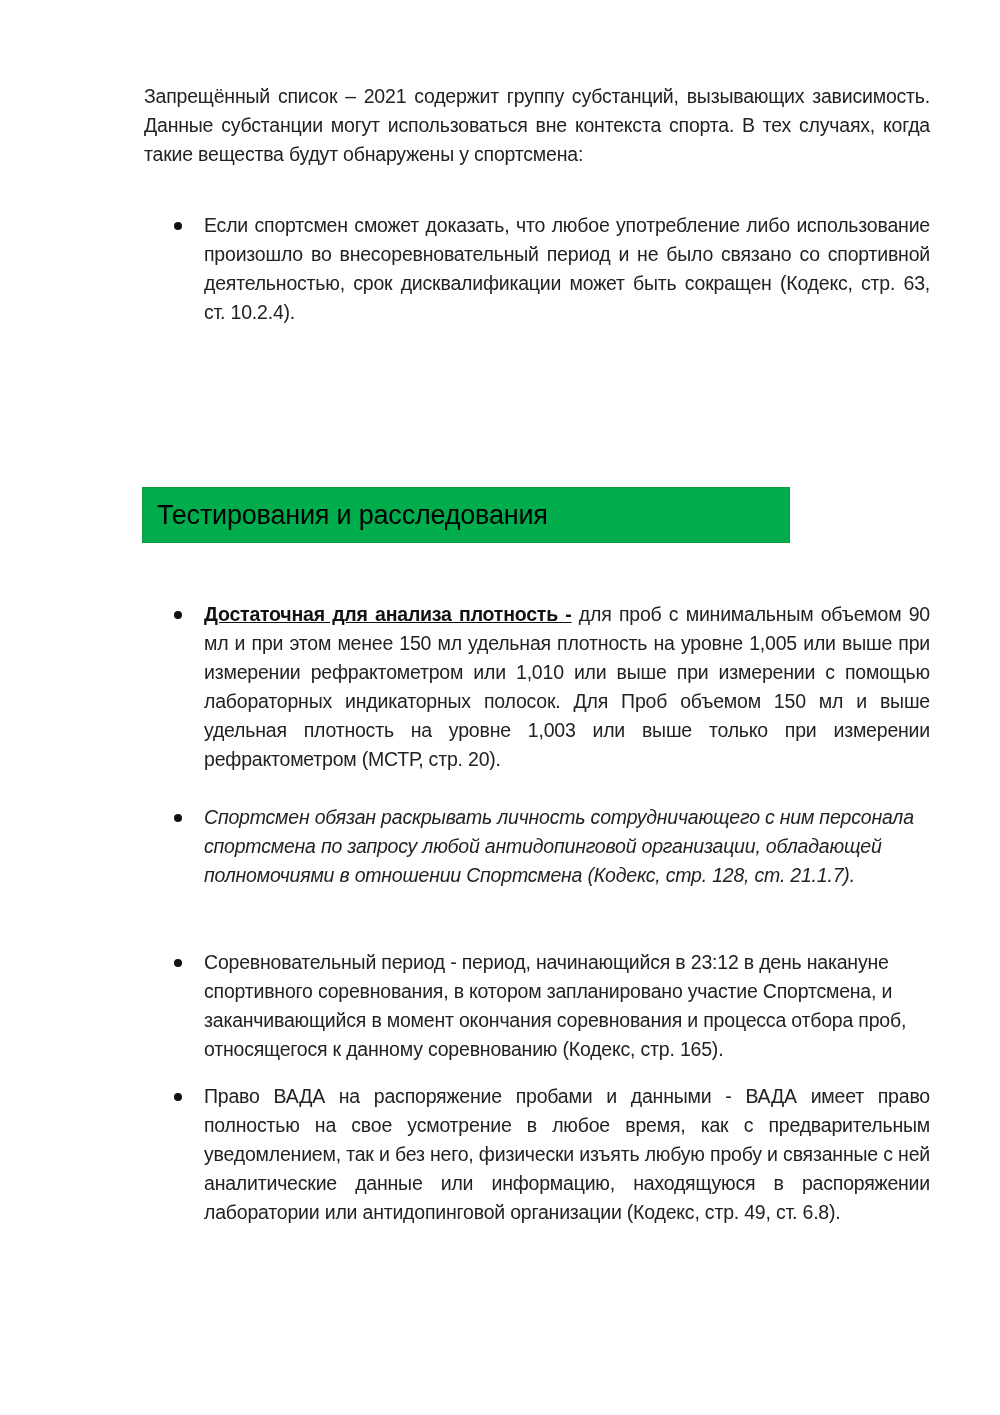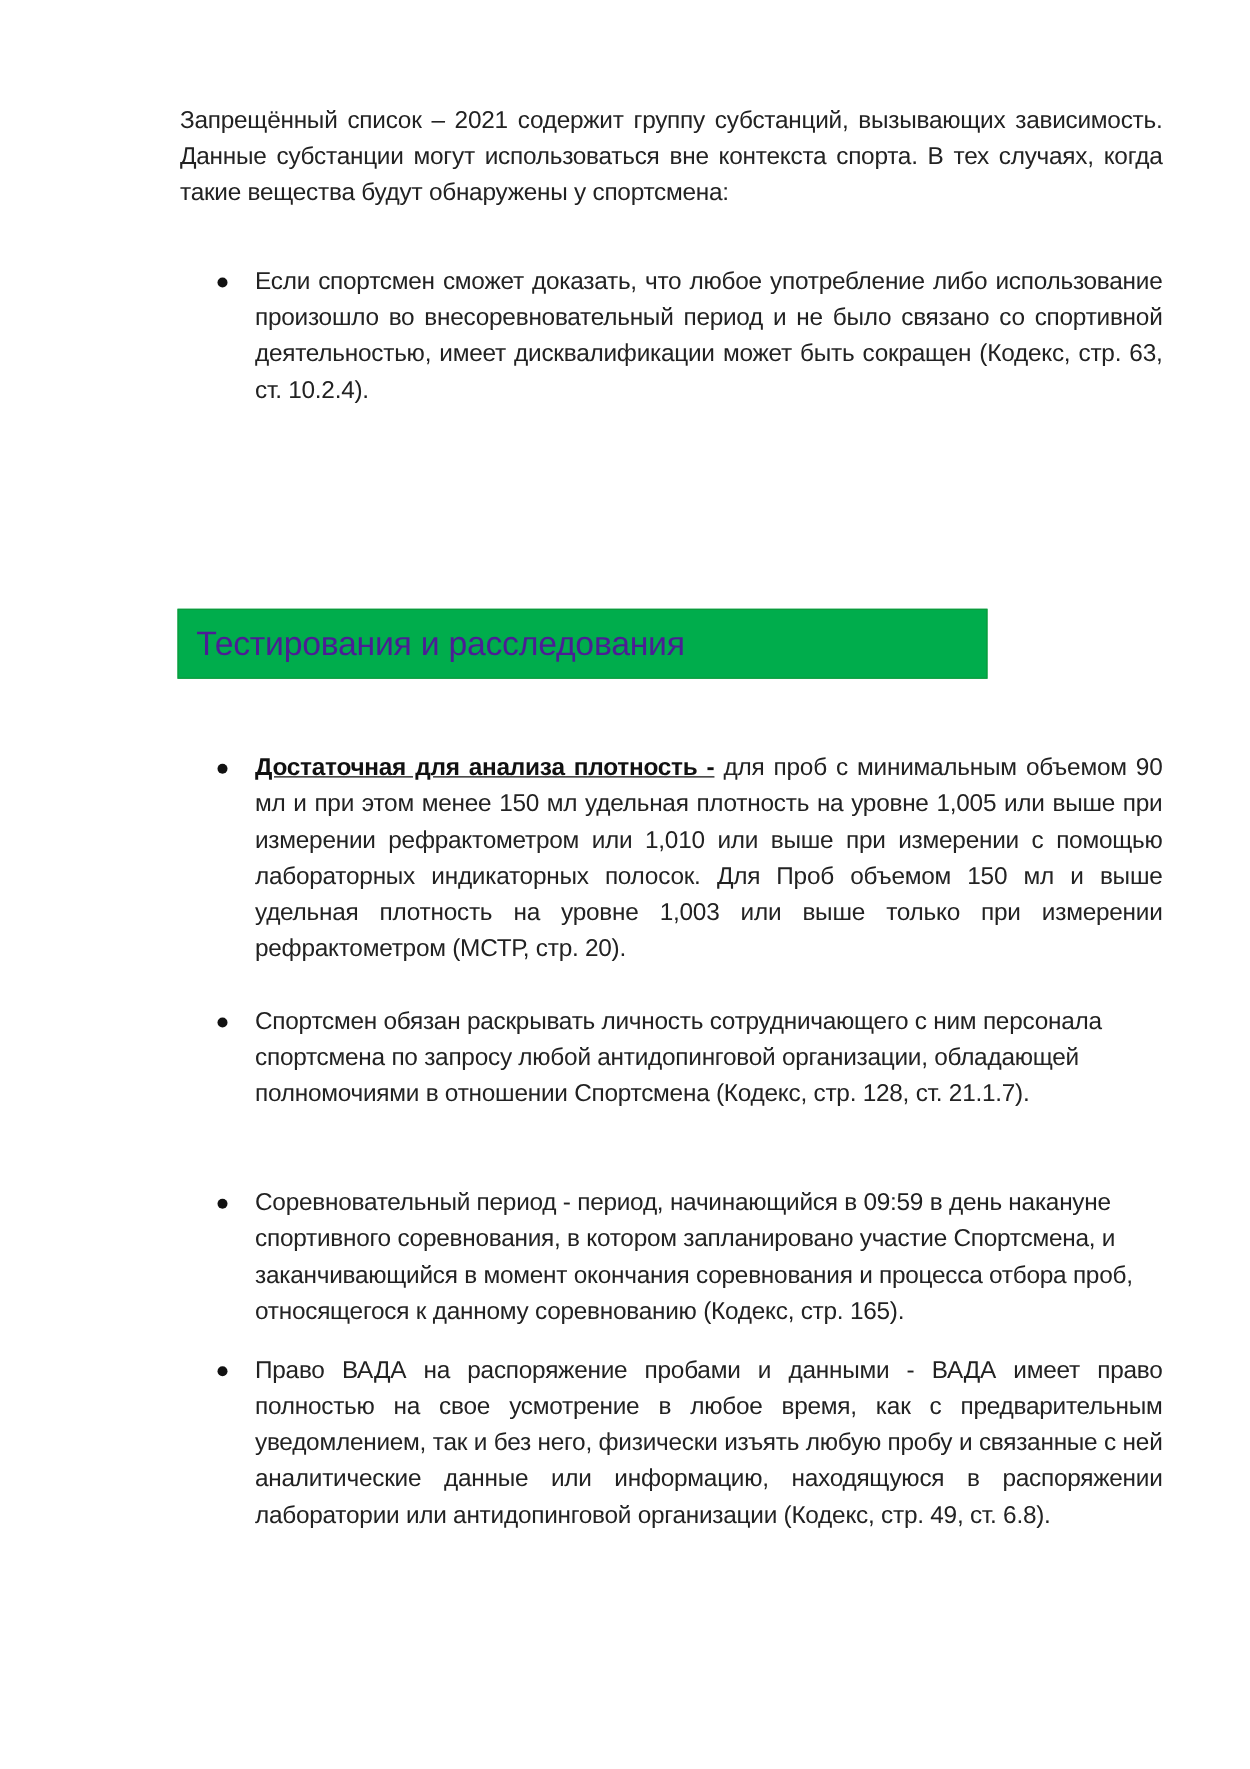--- a/index.html
+++ b/index.html
@@ -66,61 +66,61 @@
       width: 648px;
       height: 56px;
       background: #00ad4c;
       border: 1px solid #0c9a3c;
       box-sizing: border-box;
       display: flex;
       align-items: center;
       padding-left: 14px;
     }
     .section-header span {
-      color: #4c1d95;
+      color: #000000;
       font-size: 27px;
       letter-spacing: -0.2px;
     }
   </style>
 </head>
 <body>
 
 <div class="page">
 
   <p class="para" style="top:82px; margin:0;">Запрещённый список – 2021 содержит группу субстанций, вызывающих зависимость. Данные субстанции могут использоваться вне контекста спорта. В тех случаях, когда такие вещества будут обнаружены у спортсмена:</p>
 
   <ul class="list" style="top:211px;">
     <li class="li justify">
       <span class="bullet"></span>
-      <span>Если спортсмен сможет доказать, что любое употребление либо использование произошло во внесоревновательный период и не было связано со спортивной деятельностью, имеет дисквалификации может быть сокращен (Кодекс, стр. 63, ст. 10.2.4).</span>
+      <span>Если спортсмен сможет доказать, что любое употребление либо использование произошло во внесоревновательный период и не было связано со спортивной деятельностью, срок дисквалификации может быть сокращен (Кодекс, стр. 63, ст. 10.2.4).</span>
     </li>
   </ul>
 
   <div class="section-header">
     <span>Тестирования и расследования</span>
   </div>
 
   <ul class="list" style="top:600px;">
     <li class="li justify">
       <span class="bullet"></span>
       <span class="term">Достаточная для анализа плотность -</span><span> для проб с минимальным объемом 90 мл и при этом менее 150 мл удельная плотность на уровне 1,005 или выше при измерении рефрактометром или 1,010 или выше при измерении с помощью лабораторных индикаторных полосок. Для Проб объемом 150 мл и выше удельная плотность на уровне 1,003 или выше только при измерении рефрактометром (МСТР, стр. 20).</span>
     </li>
   </ul>
 
-  <ul class="list" style="top:803px;">
+  <ul class="list" style="top:803px;font-style:italic;">
     <li class="li">
       <span class="bullet"></span>
       <span>Спортсмен обязан раскрывать личность сотрудничающего с ним персонала спортсмена по запросу любой антидопинговой организации, обладающей полномочиями в отношении Спортсмена (Кодекс, стр. 128, ст. 21.1.7).</span>
     </li>
   </ul>
 
   <ul class="list" style="top:948px;">
     <li class="li">
       <span class="bullet"></span>
-      <span>Соревновательный период - период, начинающийся в 09:59 в день накануне спортивного соревнования, в котором запланировано участие Спортсмена, и заканчивающийся в момент окончания соревнования и процесса отбора проб, относящегося к данному соревнованию (Кодекс, стр. 165).</span>
+      <span>Соревновательный период - период, начинающийся в 23:12 в день накануне спортивного соревнования, в котором запланировано участие Спортсмена, и заканчивающийся в момент окончания соревнования и процесса отбора проб, относящегося к данному соревнованию (Кодекс, стр. 165).</span>
     </li>
   </ul>
 
   <ul class="list" style="top:1082px;">
     <li class="li justify">
       <span class="bullet"></span>
       <span>Право ВАДА на распоряжение пробами и данными - ВАДА имеет право полностью на свое усмотрение в любое время, как с предварительным уведомлением, так и без него, физически изъять любую пробу и связанные с ней аналитические данные или информацию, находящуюся в распоряжении лаборатории или антидопинговой организации (Кодекс, стр. 49, ст. 6.8).</span>
     </li>
   </ul>
 

